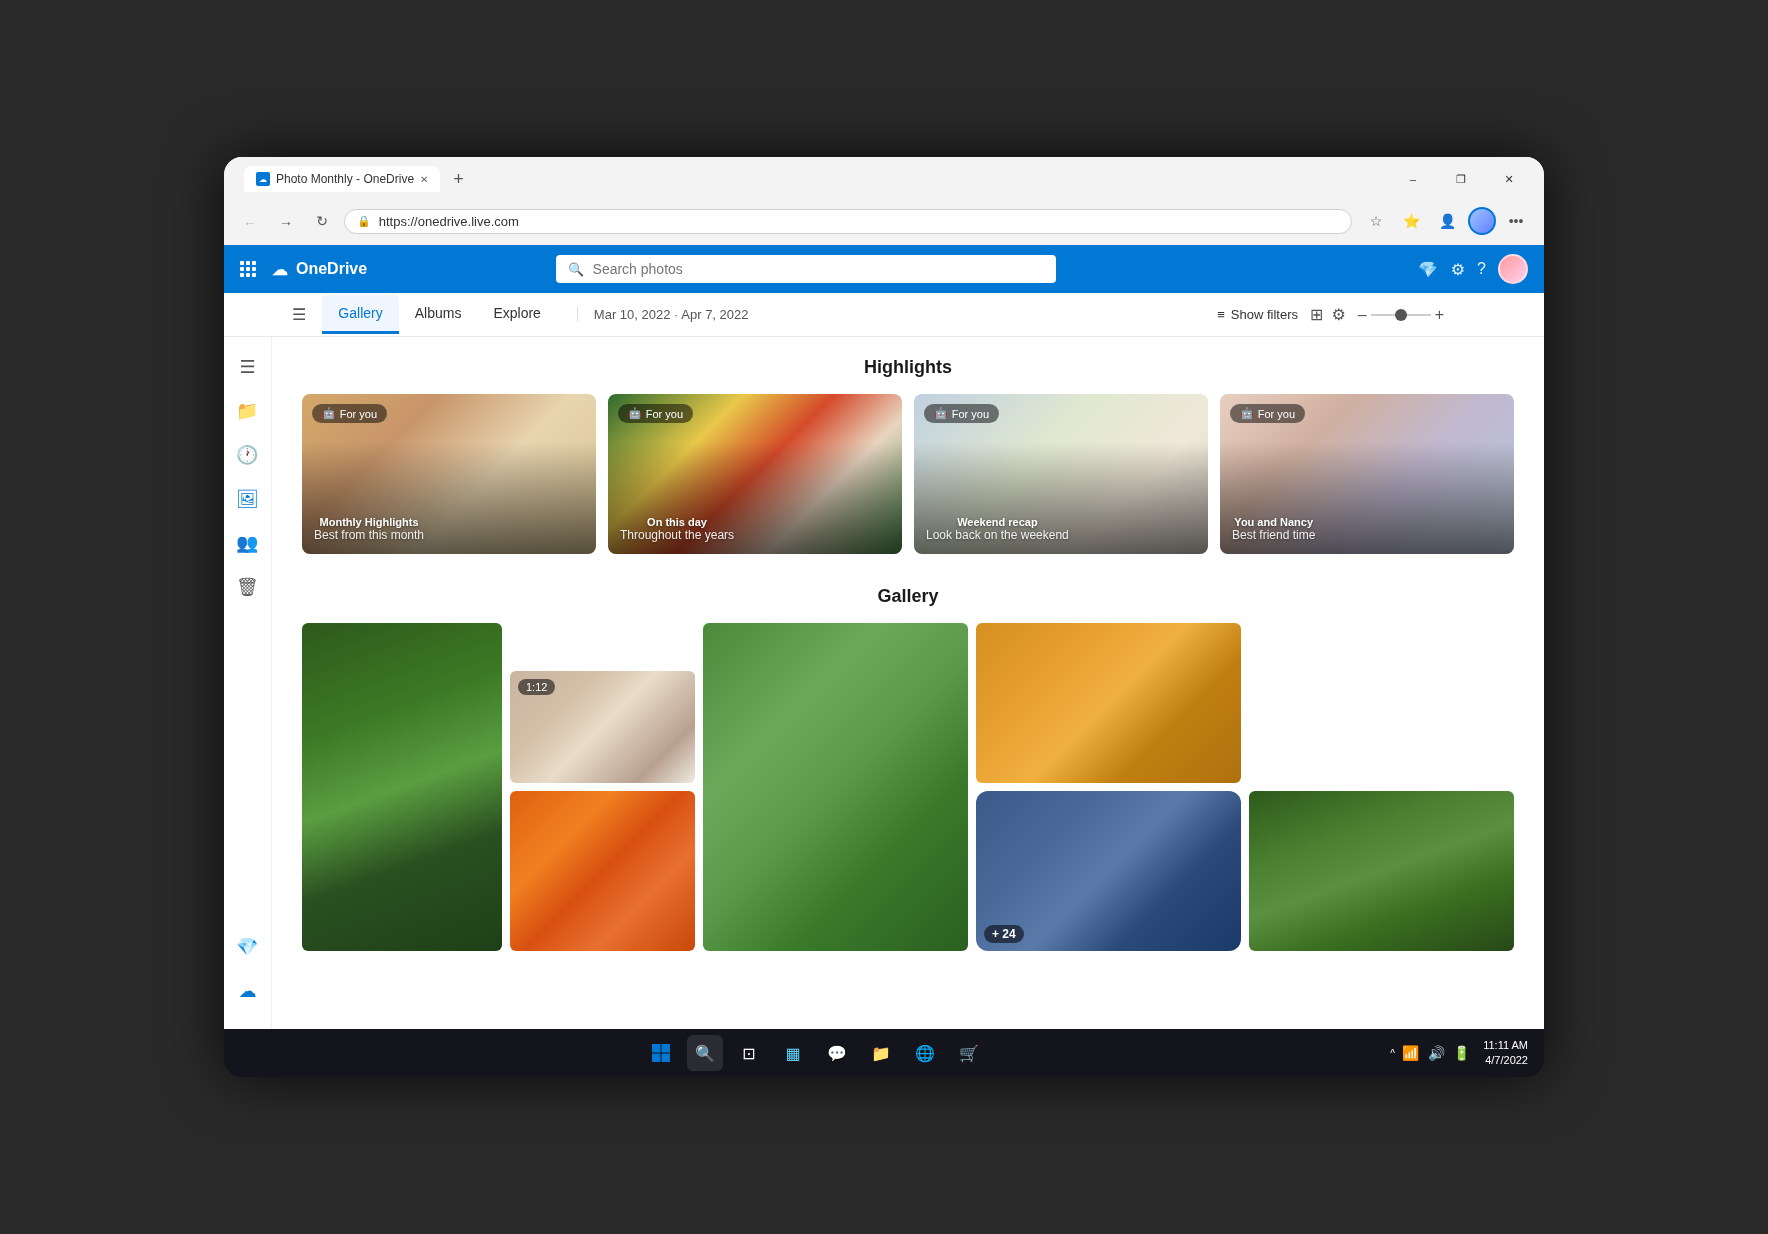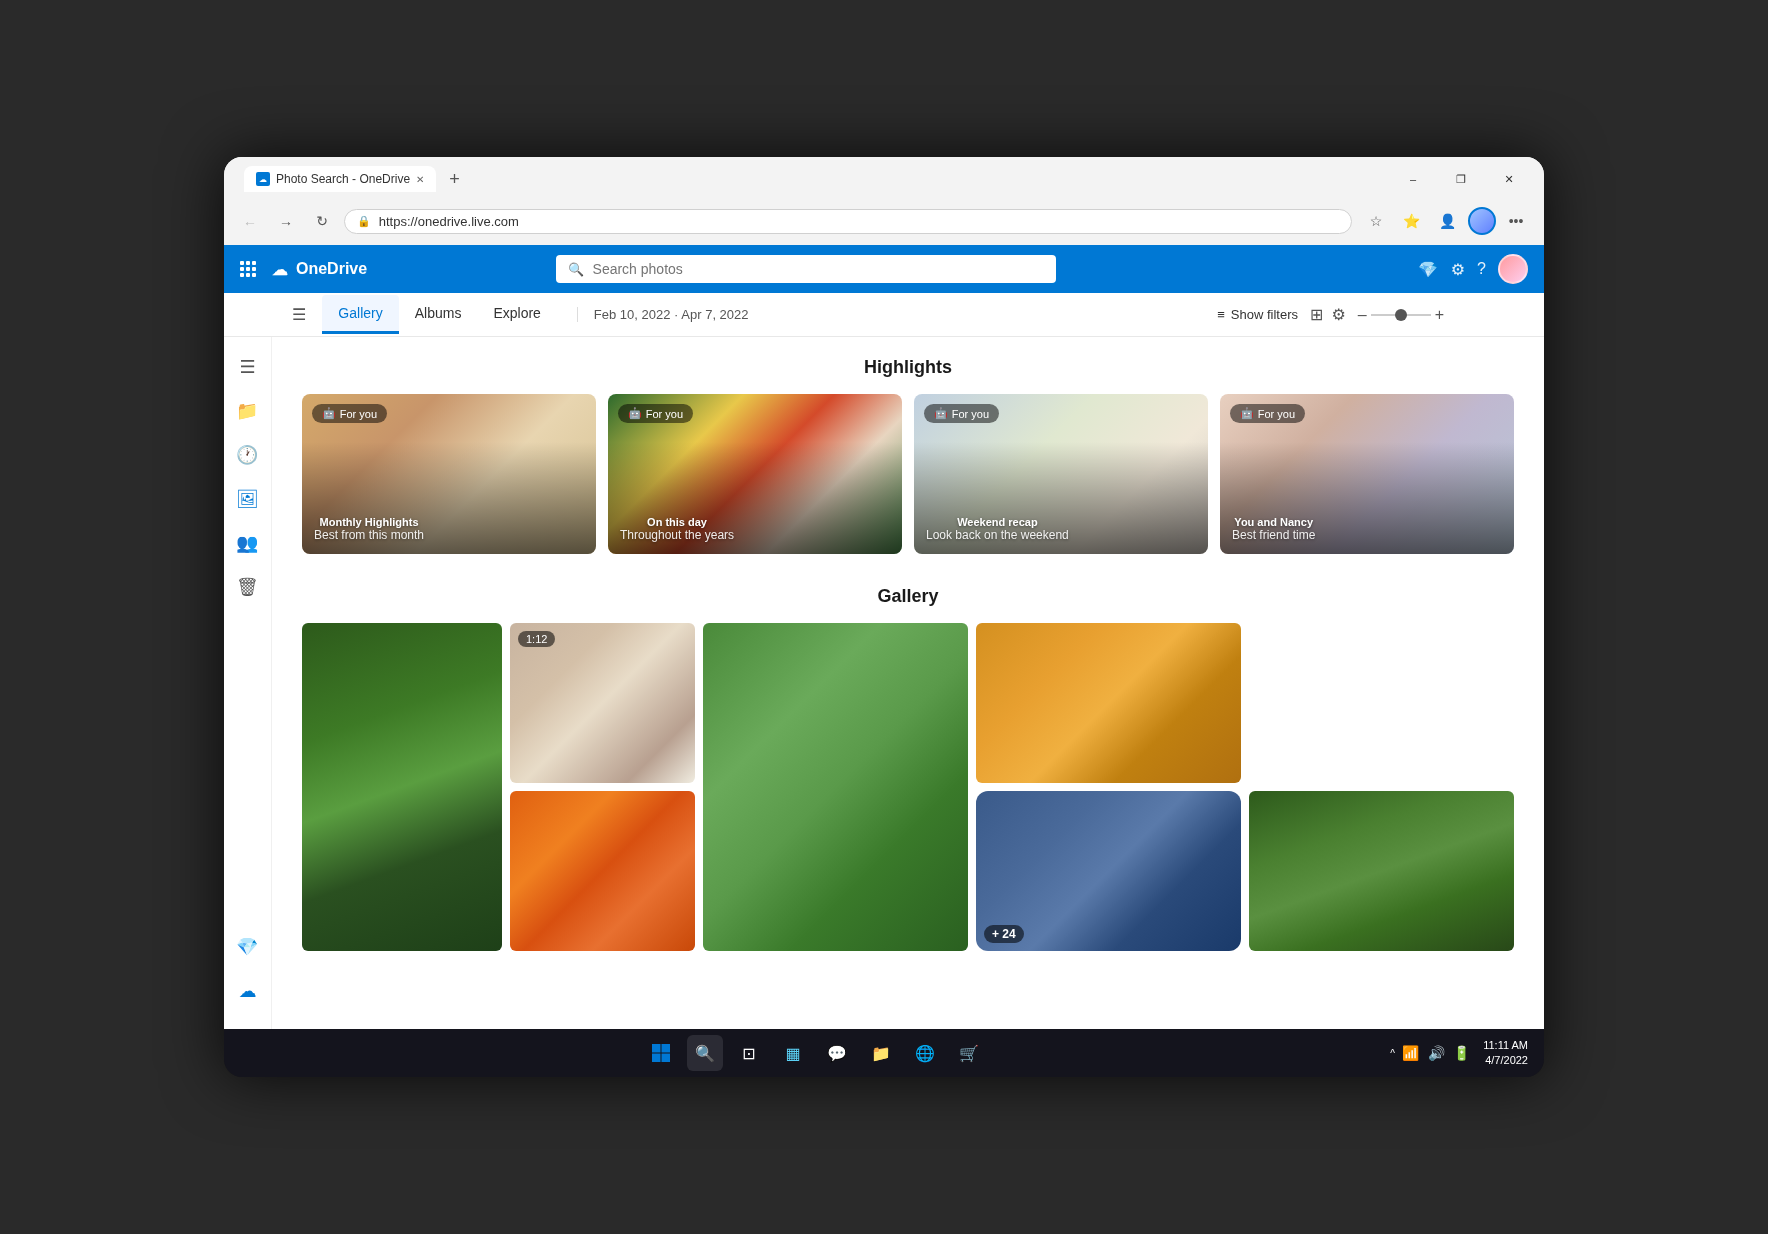--- a/index.html
+++ b/index.html
@@ -457,20 +457,21 @@
       cursor: pointer;
     }
     .gallery-item.tall {
       grid-row: 1 / 3;
     }
     .photo-plant {
       background: linear-gradient(160deg, #2d5a1b 0%, #3d7a25 30%, #5a9e40 50%, #2a5020 70%, #1e4018 100%);
     }
     .photo-cat {
       background: linear-gradient(135deg, #c8b4a0 0%, #d4c0a8 30%, #e8dcc8 50%, #b8a090 80%, #f0ece0 100%);
+      margin-top: 48px;
     }
     .photo-flowers {
       background: linear-gradient(135deg, #e06010 0%, #f08020 30%, #d85010 50%, #e87030 70%, #c84808 100%);
     }
     .photo-family1 {
       background: linear-gradient(135deg, #4a8a3a 0%, #6aaa5a 30%, #5a9a4a 50%, #3a7a2a 70%, #2a6020 100%);
     }
     .photo-couple {
       background: linear-gradient(135deg, #d49020 0%, #e8a030 30%, #f0b040 50%, #c08010 70%, #b07010 100%);
     }
@@ -560,21 +561,21 @@
 
 <div class="screen-wrapper">
 
   <div class="browser-chrome">
     <div class="browser-titlebar">
       <div class="browser-controls">
       </div>
       <div class="tab-bar">
         <div class="browser-tab">
           <div class="tab-icon">☁</div>
-          <span>Photo Search - OneDrive</span>
+          <span>Photo Monthly - OneDrive</span>
           <span class="tab-close">✕</span>
         </div>
         <button class="tab-new">+</button>
       </div>
       <div class="browser-window-controls">
         <button class="win-btn">–</button>
         <button class="win-btn">❐</button>
         <button class="win-btn close">✕</button>
       </div>
     </div>
@@ -630,21 +631,21 @@
       <span class="hamburger">☰</span>
       <div class="nav-tab active">
         <span>Gallery</span>
       </div>
       <div class="nav-tab">
         <span>Albums</span>
       </div>
       <div class="nav-tab">
         <span>Explore</span>
       </div>
-      <div class="date-range">Feb 10, 2022 · Apr 7, 2022</div>
+      <div class="date-range">Mar 10, 2022 · Apr 7, 2022</div>
       <div class="nav-right">
         <div class="filter-btn">
           <span>≡</span>
           <span>Show filters</span>
         </div>
         <div class="view-toggle-group">
           <span class="icon-btn">⊞</span>
           <span class="icon-btn">⚙</span>
         </div>
         <div class="zoom-controls">

